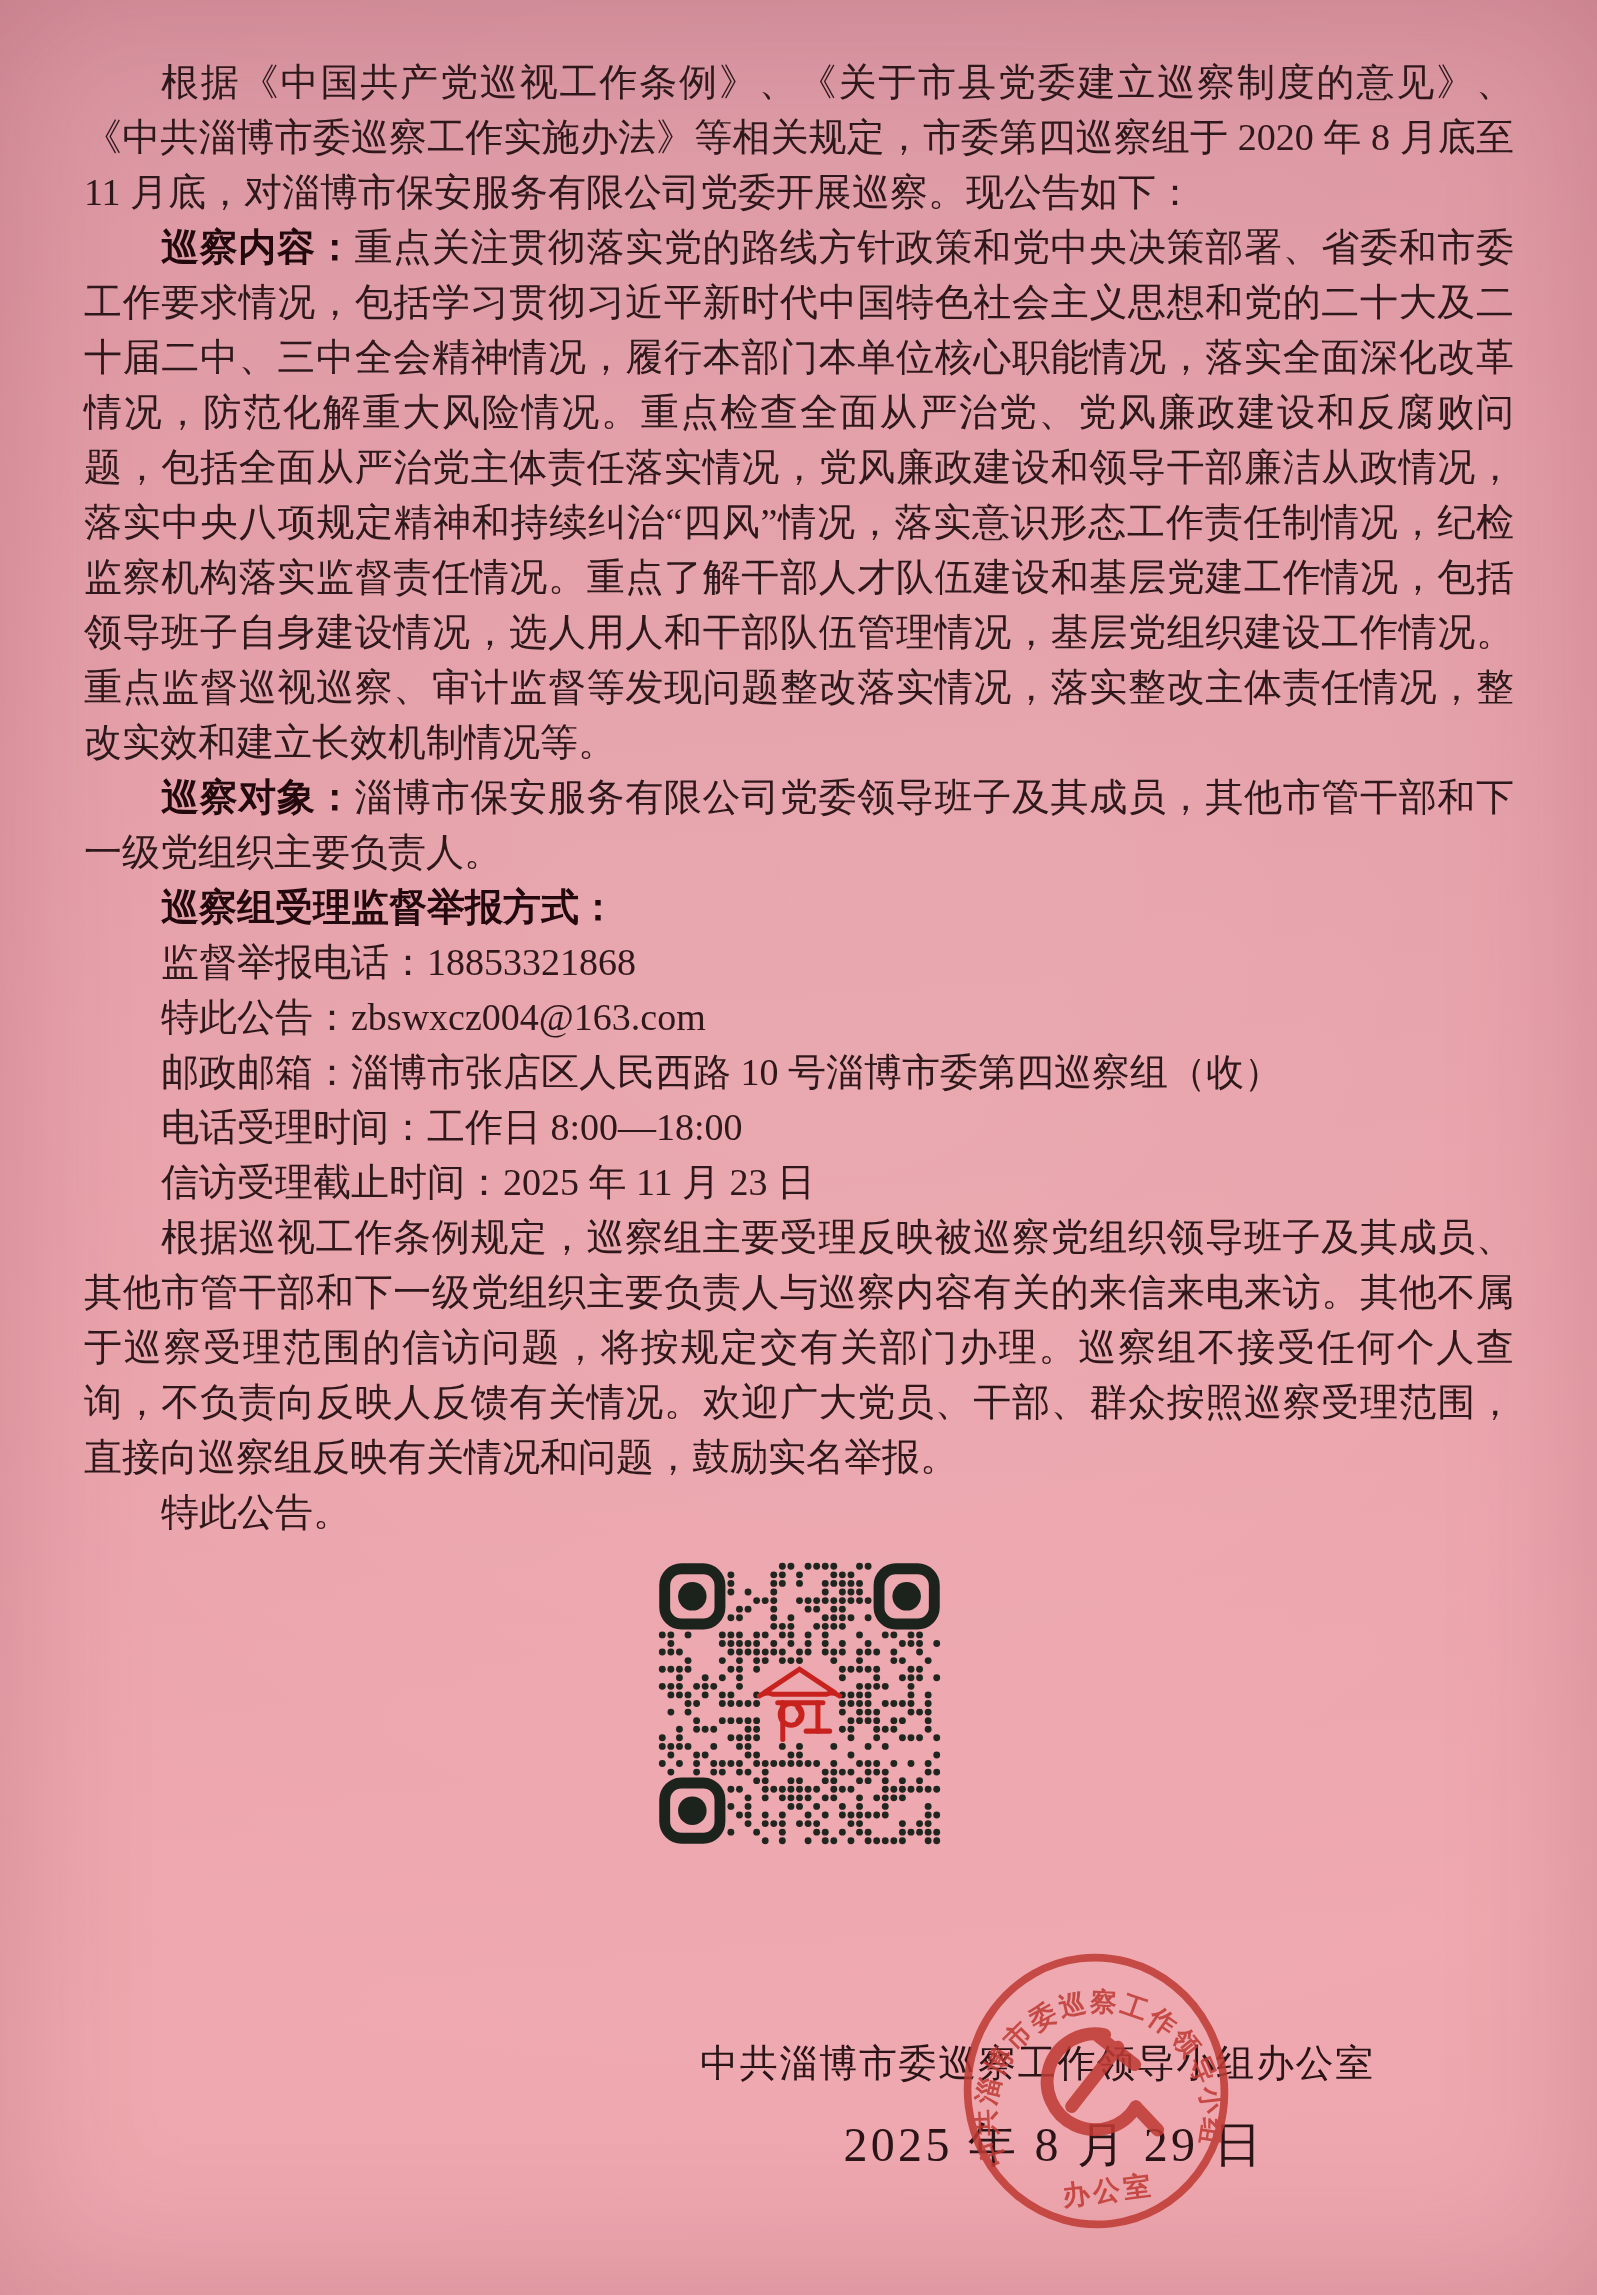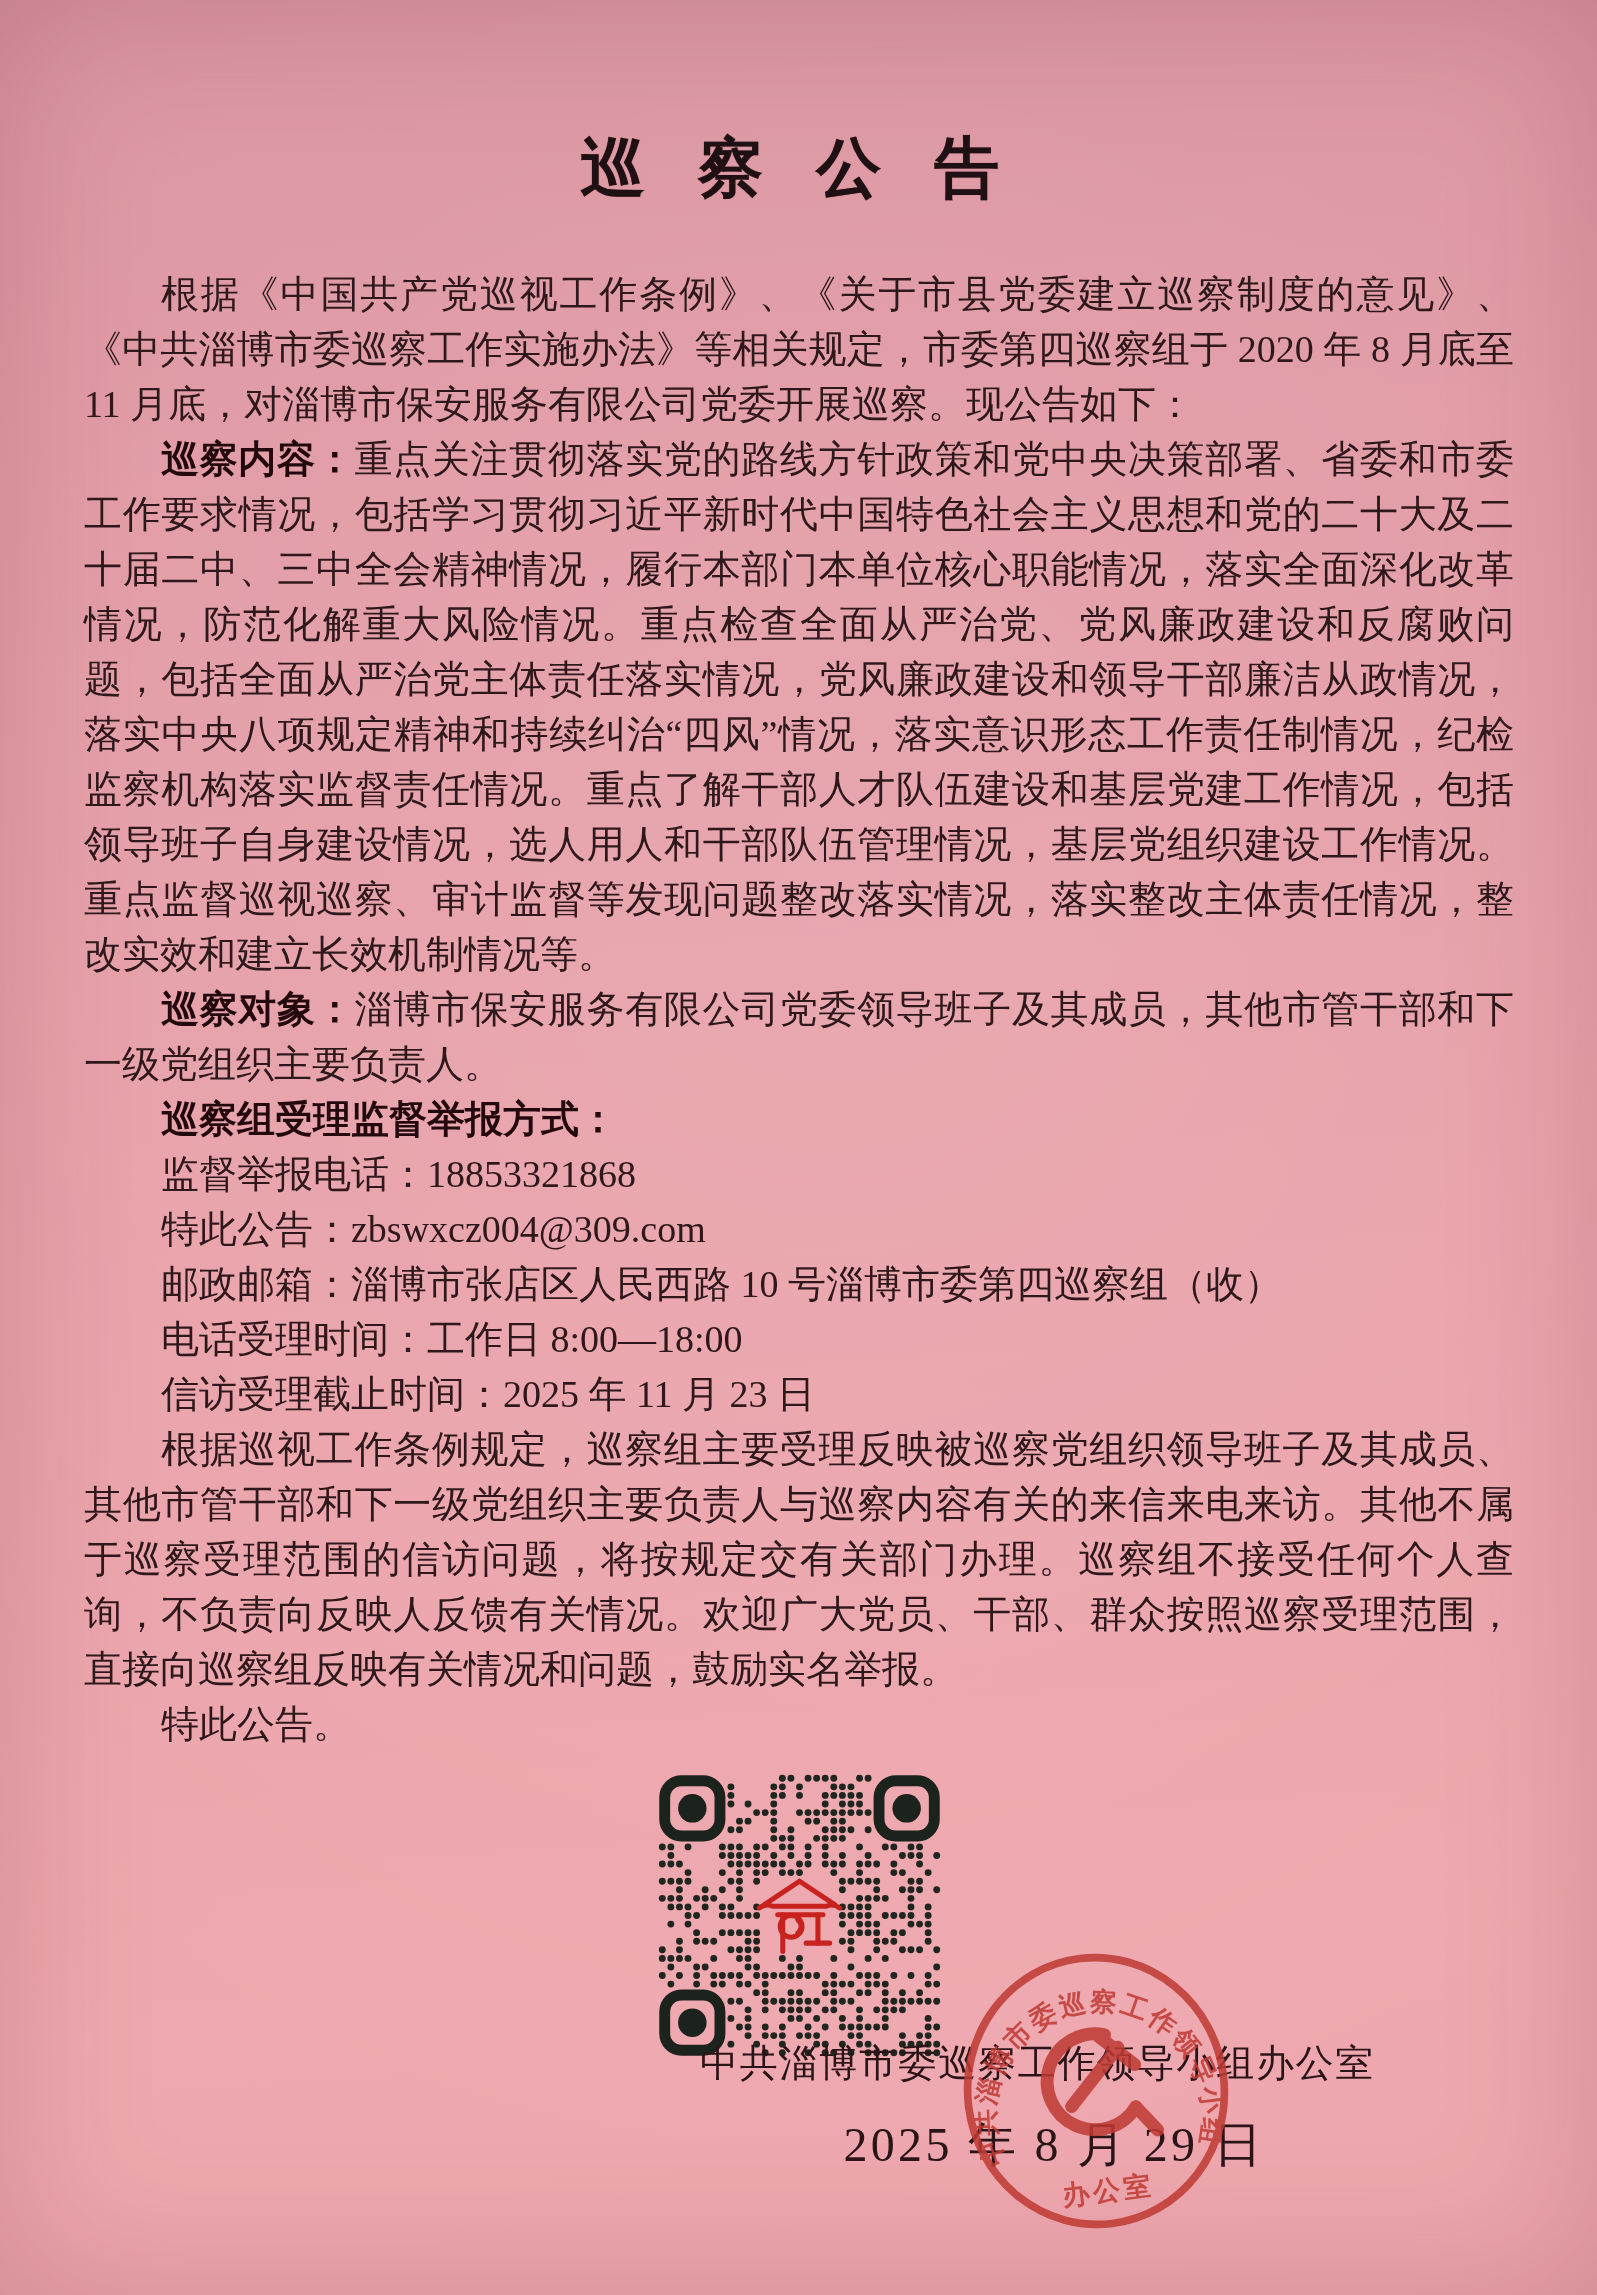--- a/index.html
+++ b/index.html
@@ -55,30 +55,29 @@
     width:308px;height:308px;
     transform:rotate(-7deg);
     opacity:0.86;
   }
 </style>
 </head>
 <body>
 
 <div class="page">
 
-  <div class="title">巡 察 公 告</div>
 
   <div class="content">
     <p>根据《中国共产党巡视工作条例》、《关于市县党委建立巡察制度的意见》、《中共淄博市委巡察工作实施办法》等相关规定，市委第四巡察组于 2020 年 8 月底至 11 月底，对淄博市保安服务有限公司党委开展巡察。现公告如下：</p>
     <p><span class="b">巡察内容：</span><span>重点关注贯彻落实党的路线方针政策和党中央决策部署、省委和市委工作要求情况，包括学习贯彻习近平新时代中国特色社会主义思想和党的二十大及二十届二中、三中全会精神情况，履行本部门本单位核心职能情况，落实全面深化改革情况，防范化解重大风险情况。重点检查全面从严治党、党风廉政建设和反腐败问题，包括全面从严治党主体责任落实情况，党风廉政建设和领导干部廉洁从政情况，落实中央八项规定精神和持续纠治“四风”情况，落实意识形态工作责任制情况，纪检监察机构落实监督责任情况。重点了解干部人才队伍建设和基层党建工作情况，包括领导班子自身建设情况，选人用人和干部队伍管理情况，基层党组织建设工作情况。重点监督巡视巡察、审计监督等发现问题整改落实情况，落实整改主体责任情况，整改实效和建立长效机制情况等。</span></p>
     <p><span class="b">巡察对象：</span><span>淄博市保安服务有限公司党委领导班子及其成员，其他市管干部和下一级党组织主要负责人。</span></p>
     <p><span class="b">巡察组受理监督举报方式：</span></p>
 
     <div class="contact-line"><span>监督举报电话：</span><span>18853321868</span></div>
-    <div class="contact-line"><span>特此公告：</span><span>zbswxcz004@309.com</span></div>
+    <div class="contact-line"><span>特此公告：</span><span>zbswxcz004@163.com</span></div>
     <div class="contact-line"><span>邮政邮箱：</span><span>淄博市张店区人民西路 10 号淄博市委第四巡察组（收）</span></div>
     <div class="contact-line"><span>电话受理时间：</span><span>工作日 8:00—18:00</span></div>
     <div class="contact-line"><span>信访受理截止时间：</span><span>2025 年 11 月 23 日</span></div>
 
     <p>根据巡视工作条例规定，巡察组主要受理反映被巡察党组织领导班子及其成员、其他市管干部和下一级党组织主要负责人与巡察内容有关的来信来电来访。其他不属于巡察受理范围的信访问题，将按规定交有关部门办理。巡察组不接受任何个人查询，不负责向反映人反馈有关情况。欢迎广大党员、干部、群众按照巡察受理范围，直接向巡察组反映有关情况和问题，鼓励实名举报。</p>
     <p>特此公告。</p>
   </div>
 
   <div class="qr-wrap">
     <svg class="qr" viewBox="0 0 338 338" xmlns="http://www.w3.org/2000/svg">

